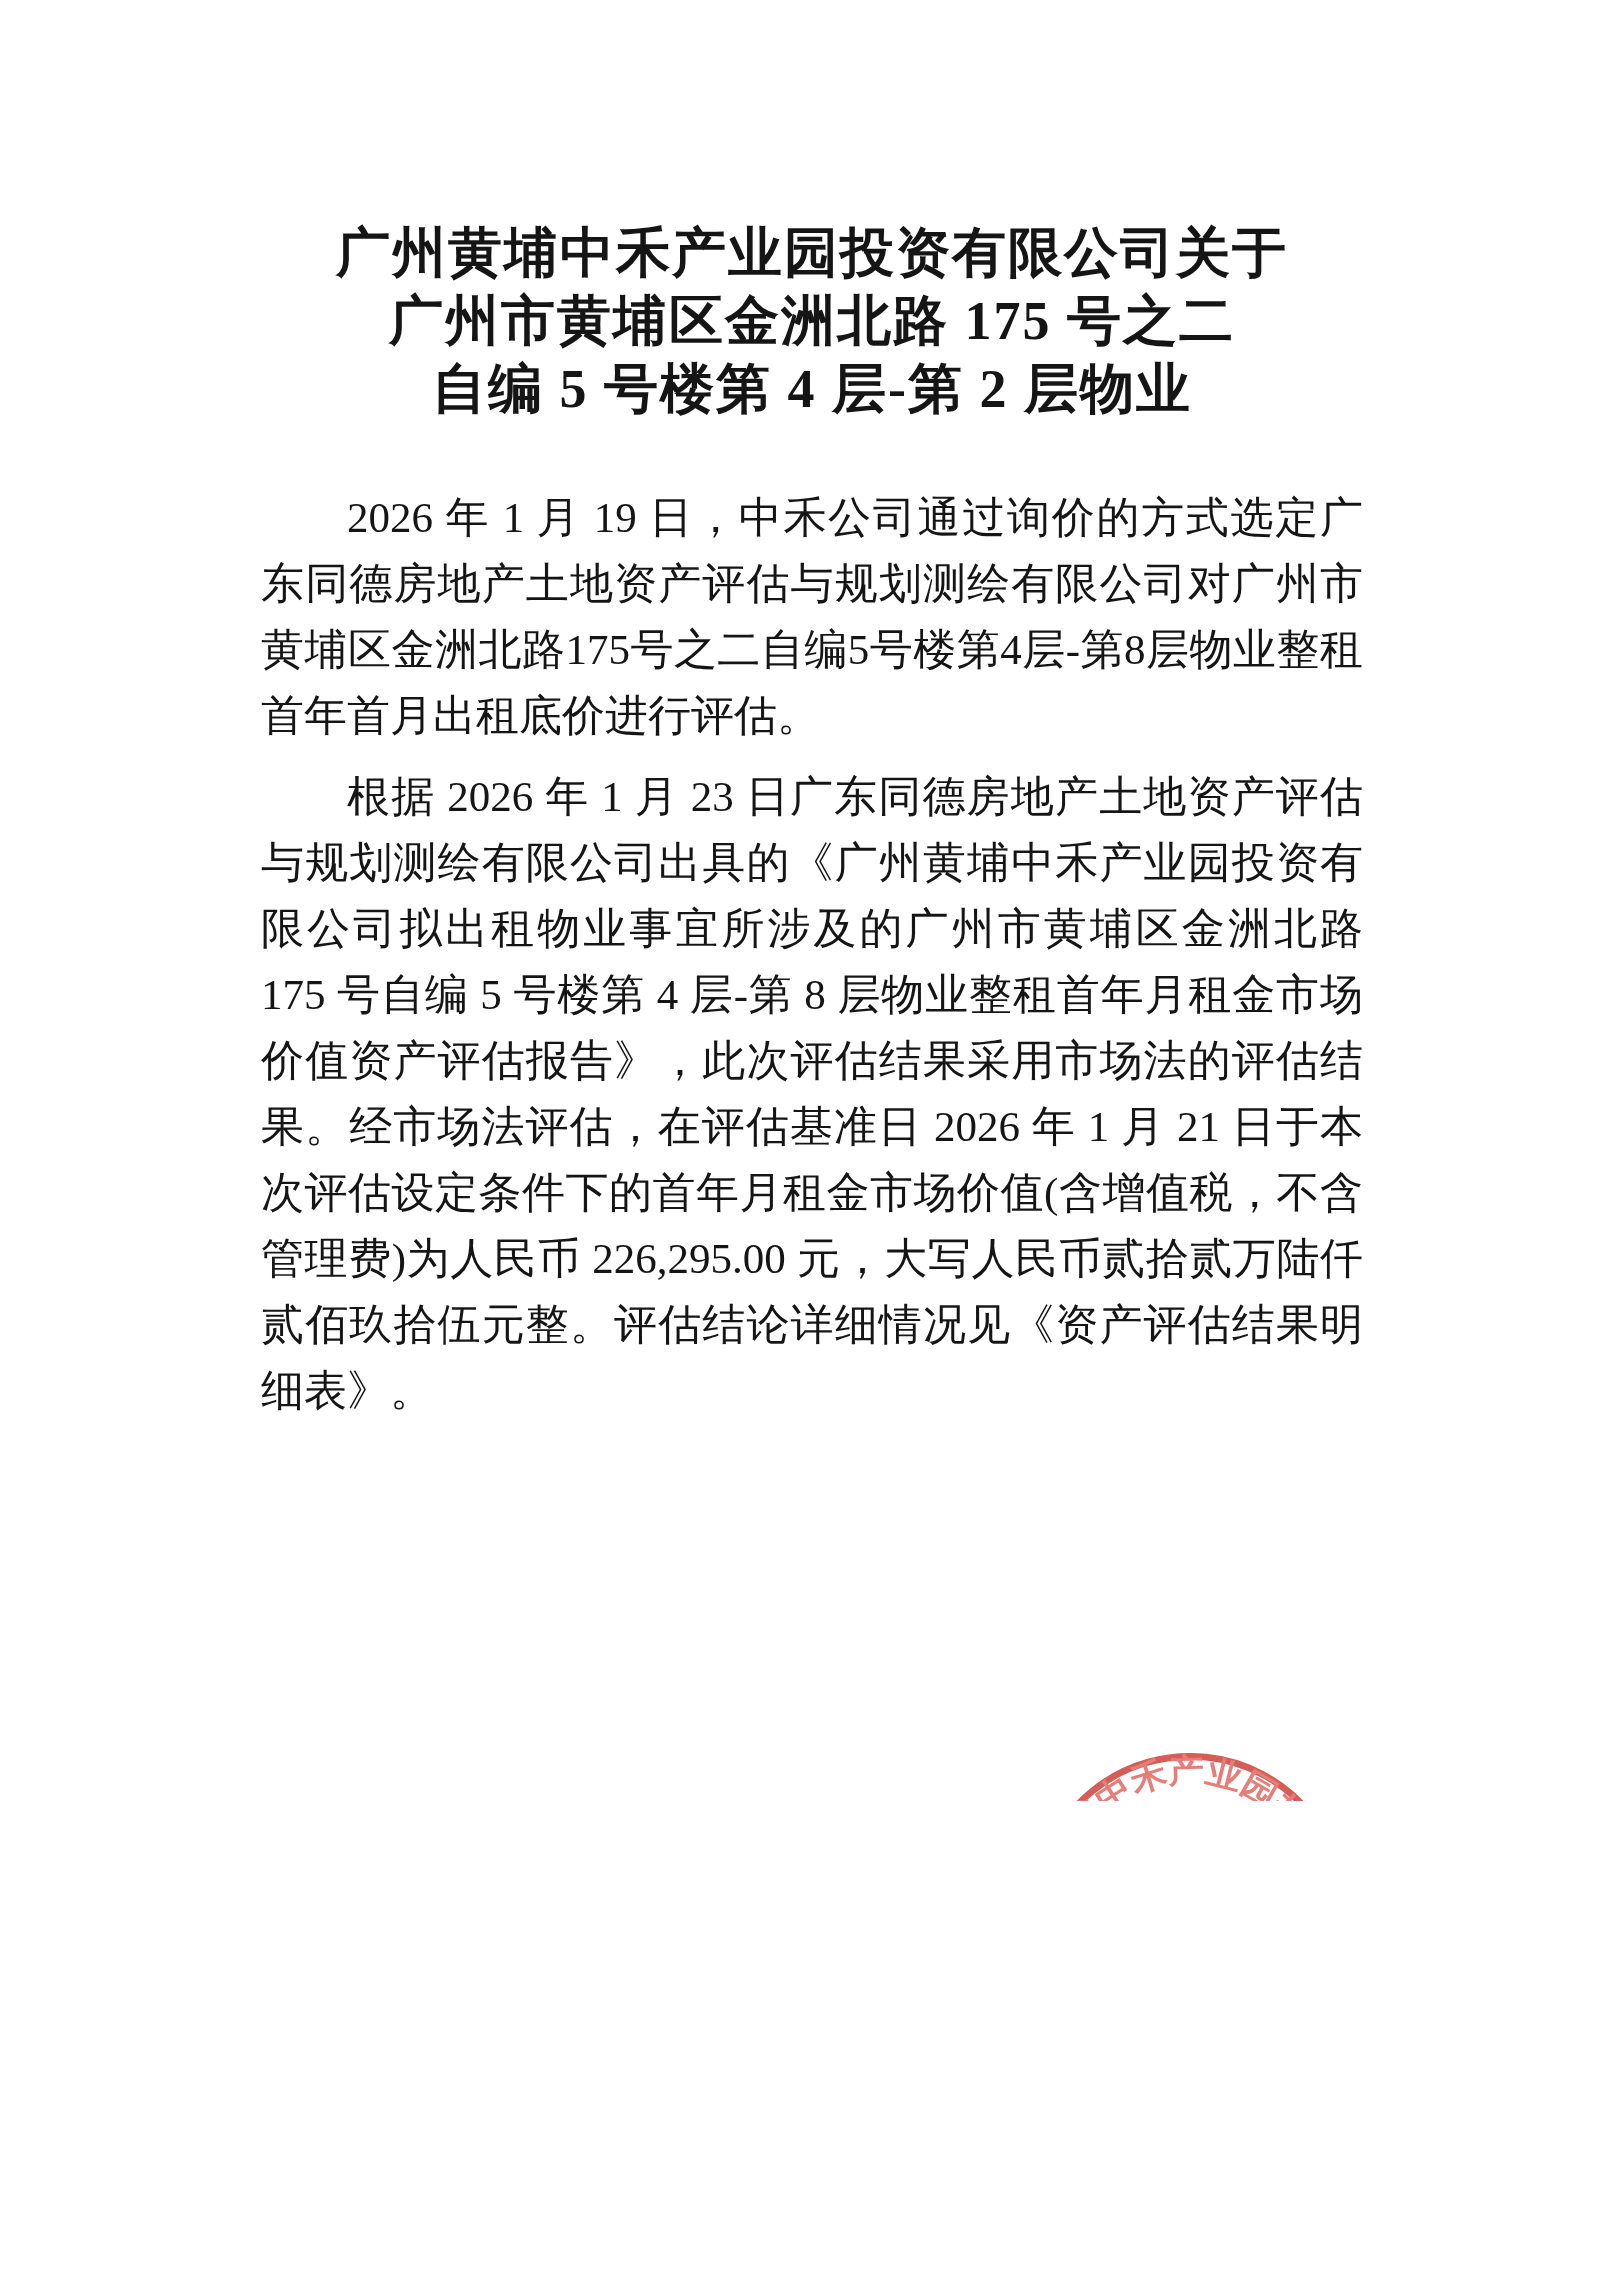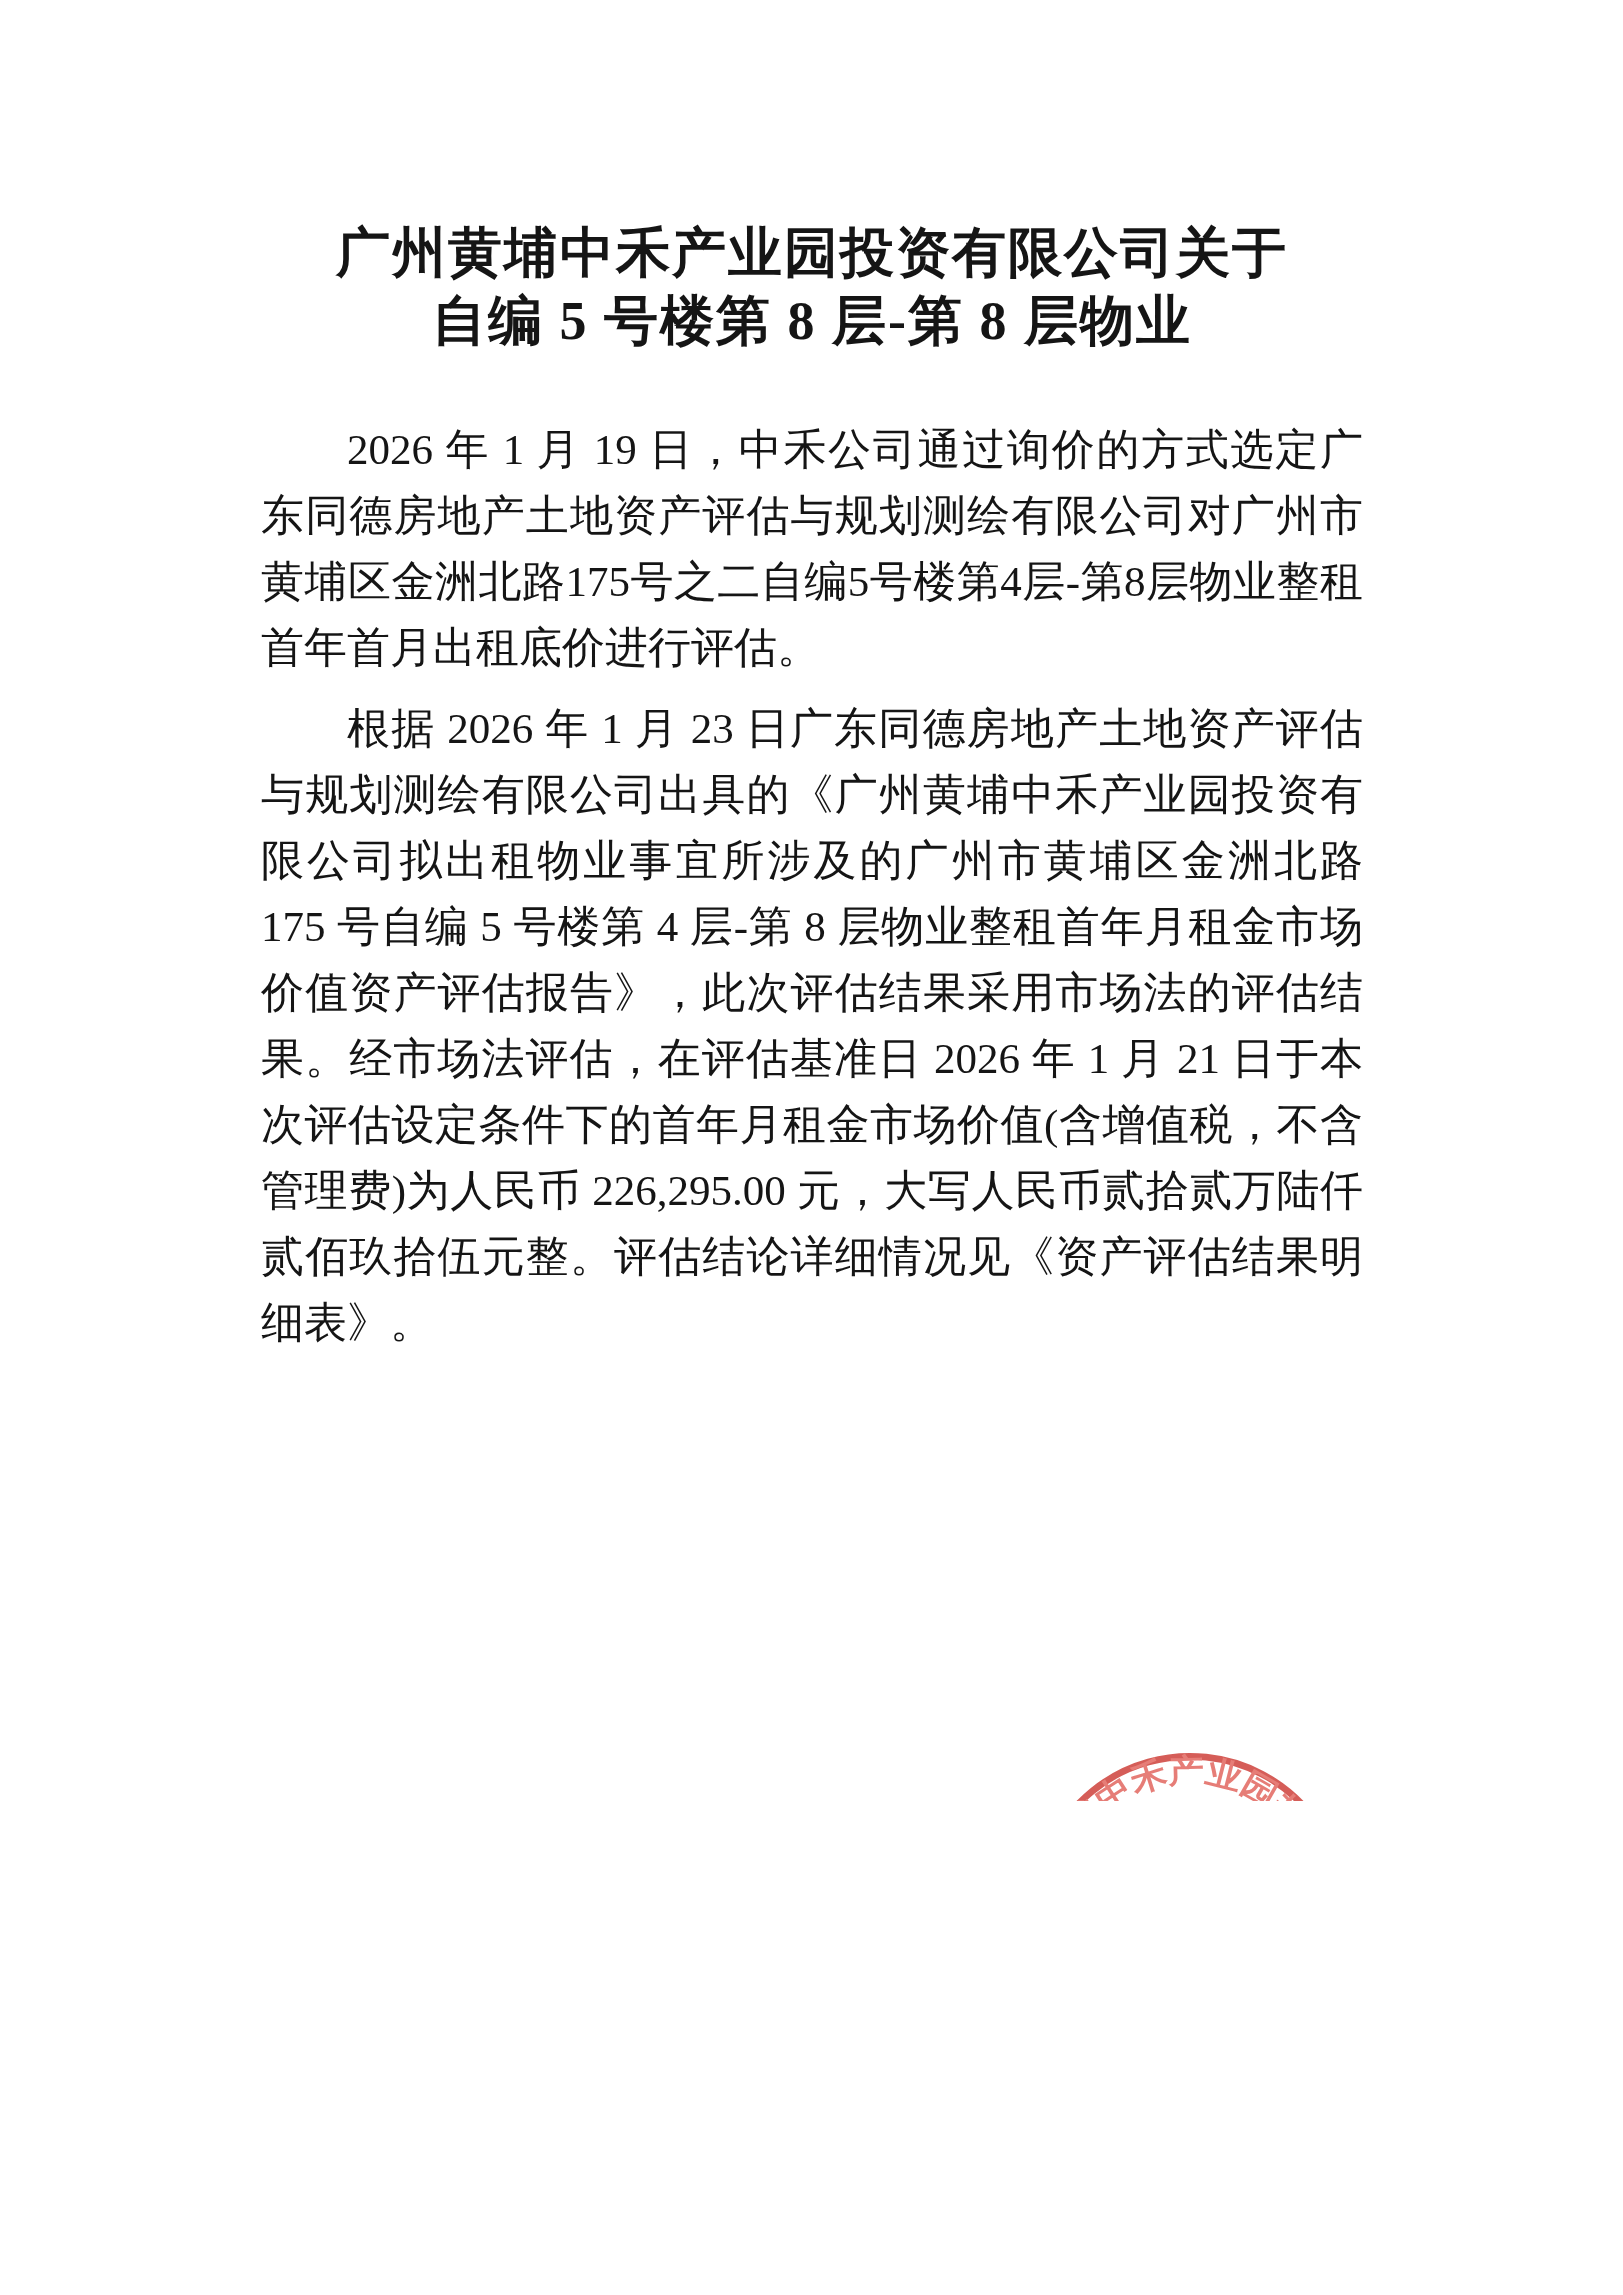--- a/index.html
+++ b/index.html
@@ -65,21 +65,22 @@
     font-family: "Liberation Serif", "DejaVu Serif", serif;
   }
 </style>
 </head>
 <body>
 
 <div class="page">
 
   <div class="title-block">
     <div>广州黄埔中禾产业园投资有限公司关于</div>
-    <div>自编 5 号楼第 8 层-第 8 层物业</div>
+    <div>广州市黄埔区金洲北路 175 号之二</div>
+    <div>自编 5 号楼第 4 层-第 2 层物业</div>
   </div>
 
   <div class="content">
     <p>2026 年 1 月 19 日，中禾公司通过询价的方式选定广东同德房地产土地资产评估与规划测绘有限公司对广州市黄埔区金洲北路175号之二自编5号楼第4层-第8层物业整租首年首月出租底价进行评估。</p>
     <p>根据 2026 年 1 月 23 日广东同德房地产土地资产评估与规划测绘有限公司出具的《广州黄埔中禾产业园投资有限公司拟出租物业事宜所涉及的广州市黄埔区金洲北路 175 号自编 5 号楼第 4 层-第 8 层物业整租首年月租金市场价值资产评估报告》，此次评估结果采用市场法的评估结果。经市场法评估，在评估基准日 2026 年 1 月 21 日于本次评估设定条件下的首年月租金市场价值(含增值税，不含管理费)为人民币 226,295.00 元，大写人民币贰拾贰万陆仟贰佰玖拾伍元整。评估结论详细情况见《资产评估结果明细表》。</p>
   </div>
 
   <div class="signature-block">
     <div class="sig-company">广州黄埔中禾产业园投资有限公司</div>
     <div class="sig-date">2026 年 1 月 20 日</div>

